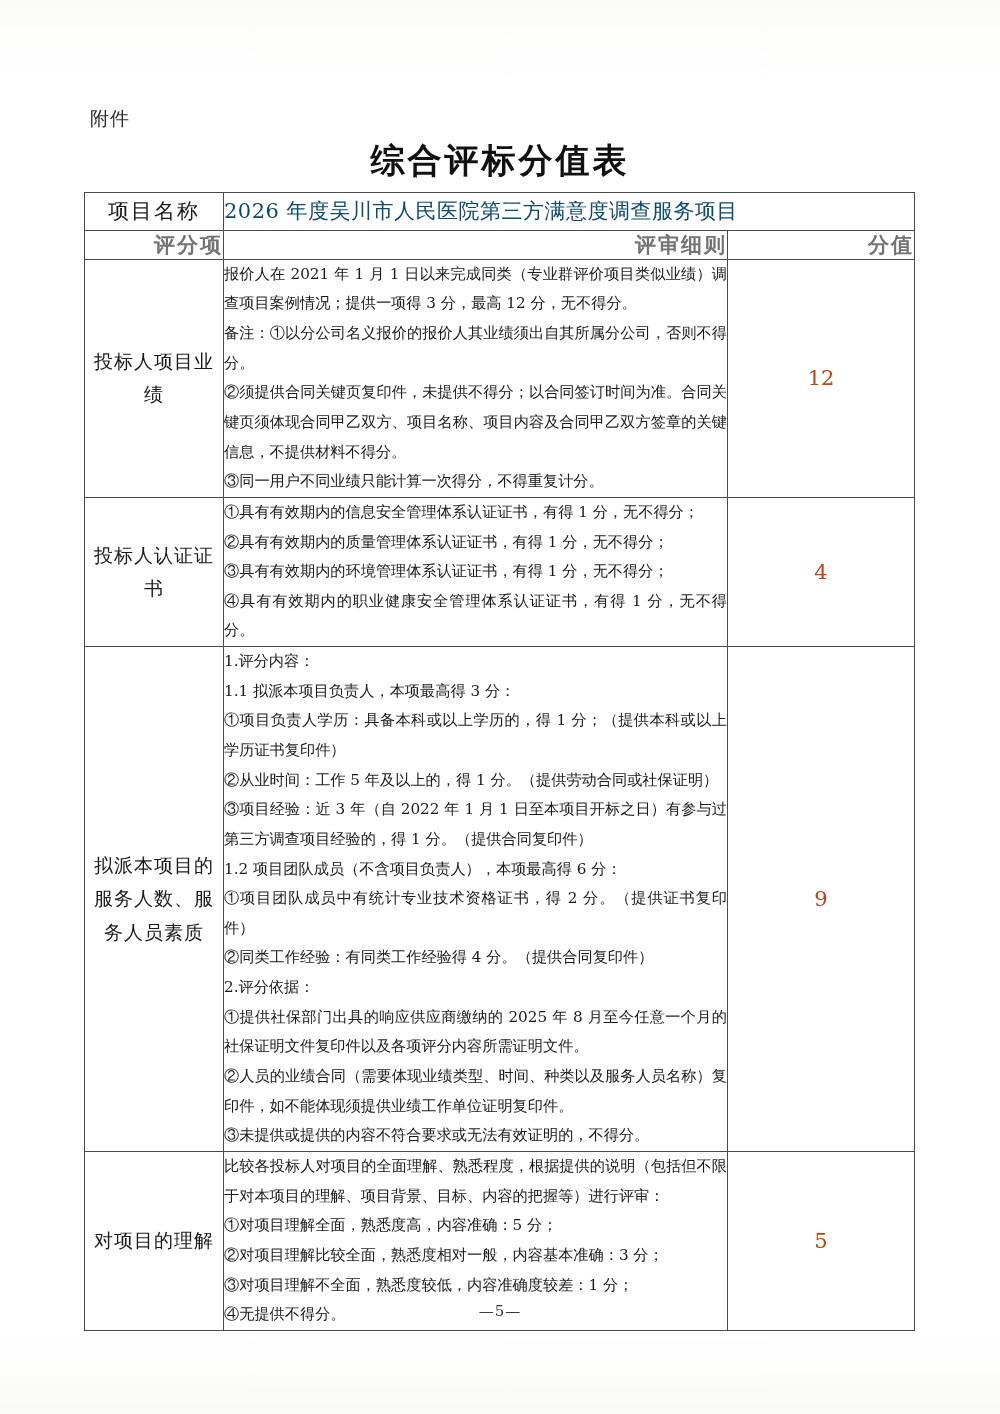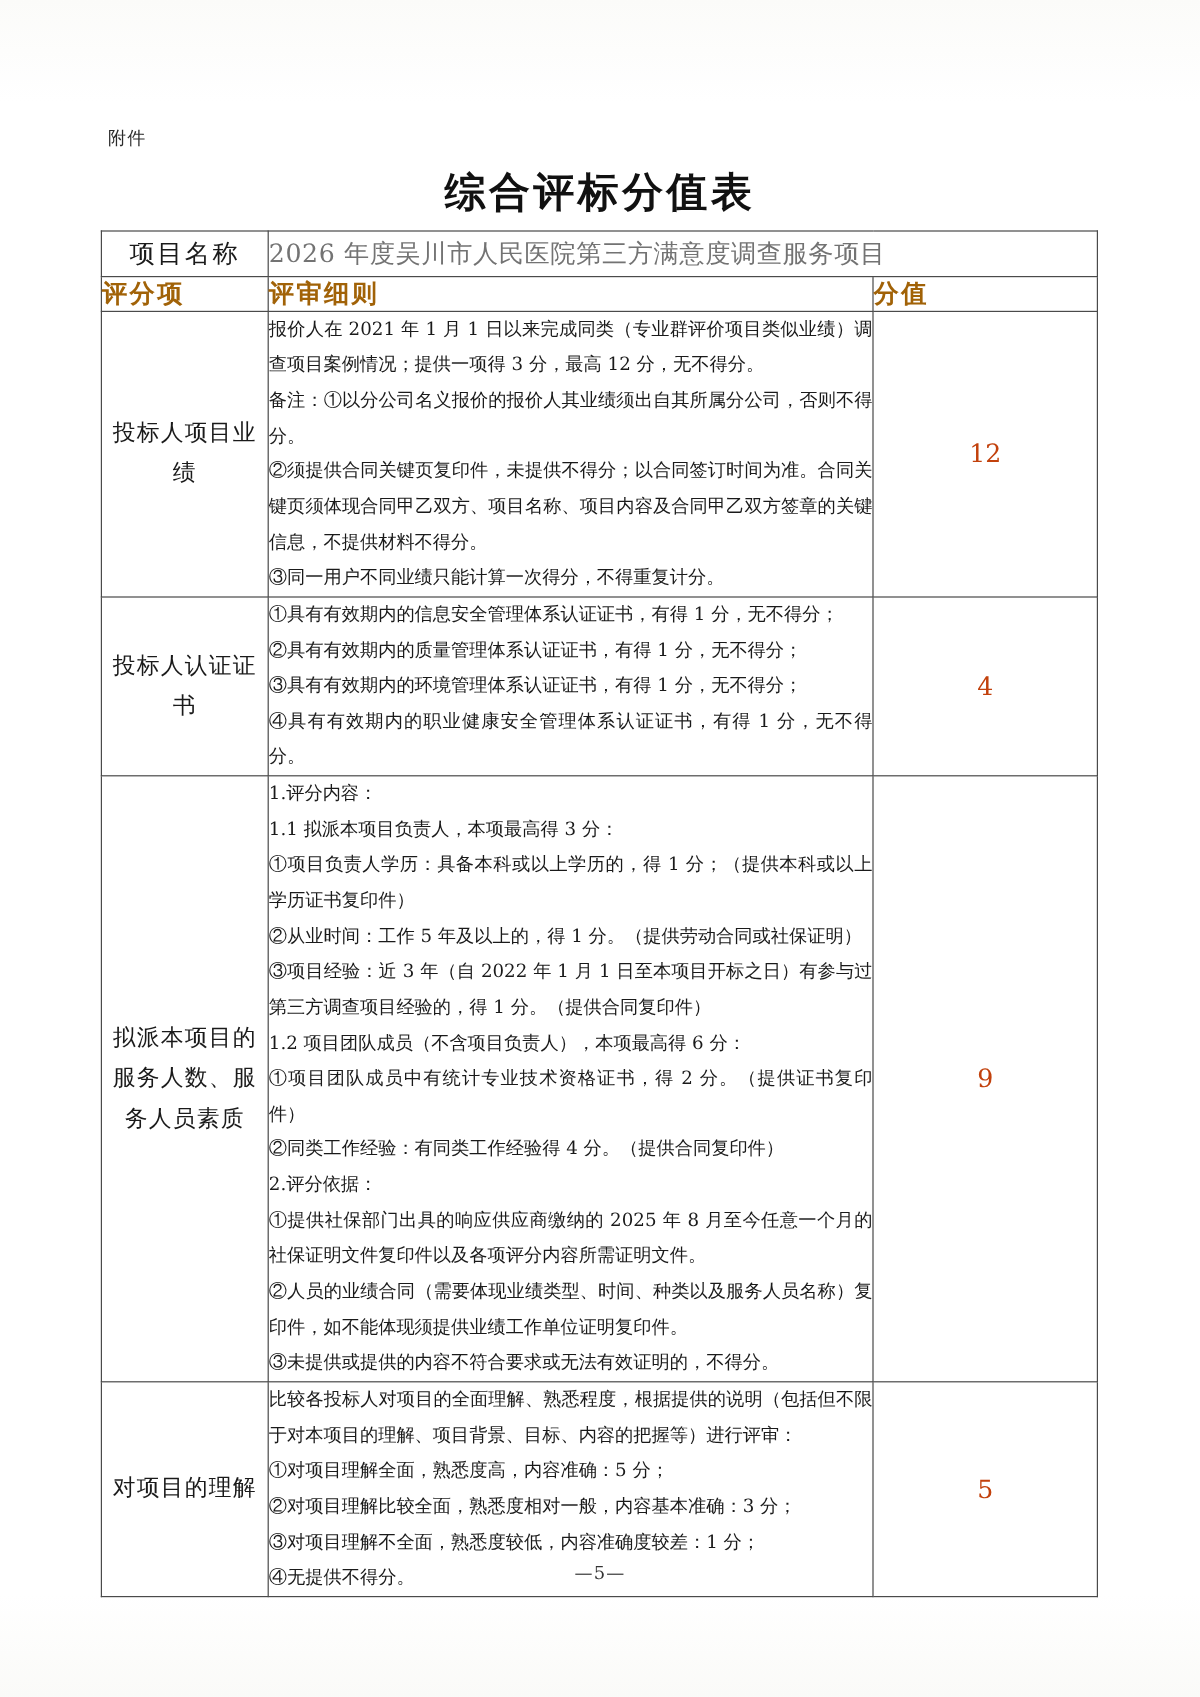--- a/index.html
+++ b/index.html
@@ -26,21 +26,21 @@
     position: absolute;
     inset: 0;
     background: linear-gradient(180deg,#fbfbf9 0%,#ffffff 6%,#ffffff 94%,#fafaf8 100%);
     pointer-events: none;
   }
 
   .attachment-label {
     position: absolute;
     left: 90px;
     top: 106px;
-    font-size: 15px;
+    font-size: 19px;
     letter-spacing: 1px;
     color: #2b2b2b;
     font-family: Liberation Mono, monospace;
   }
 
   .doc-title {
     position: absolute;
     left: 0;
     right: 0;
     top: 138px;
@@ -80,29 +80,29 @@
   }
   .cell-label.big {
     font-size: 21px;
     letter-spacing: 2px;
   }
   .cell-project-name {
     font-size: 21px;
     letter-spacing: 0.5px;
     padding: 11px 10px 13px 12px;
     line-height: 1.5;
-    color: #737373;
+    color: #0c4a6e;
   }
   .cell-header-center {
-    text-align: left;
+    text-align: right;
     font-size: 21px;
     font-weight: bold;
     letter-spacing: 2px;
     padding: 12px 6px;
-    color: #a16207;
+    color: #737373;
     font-family: Liberation Mono, monospace;
   }
   .cell-rules {
     font-size: 15.2px;
     line-height: 1.95;
     padding: 9px 12px 10px 12px;
     color: #1a1a1a;
     text-align: justify;
     text-justify: inter-ideograph;
   }

